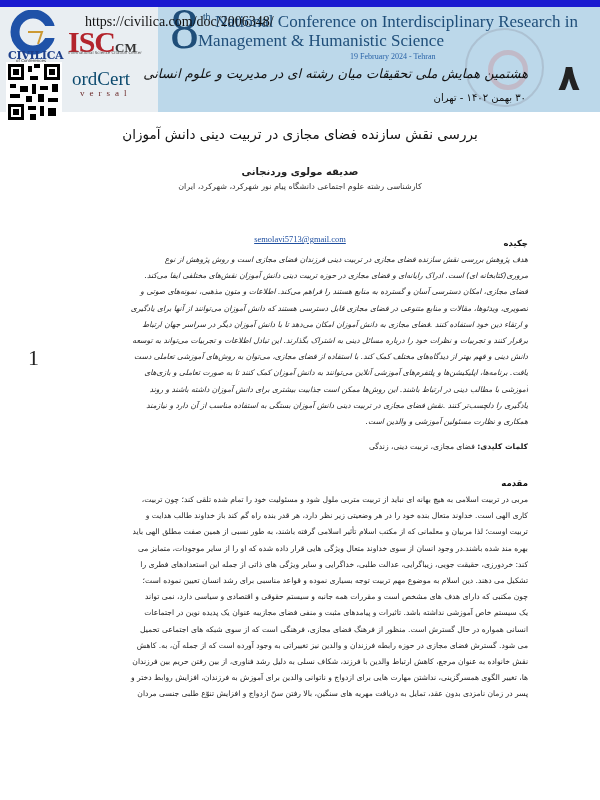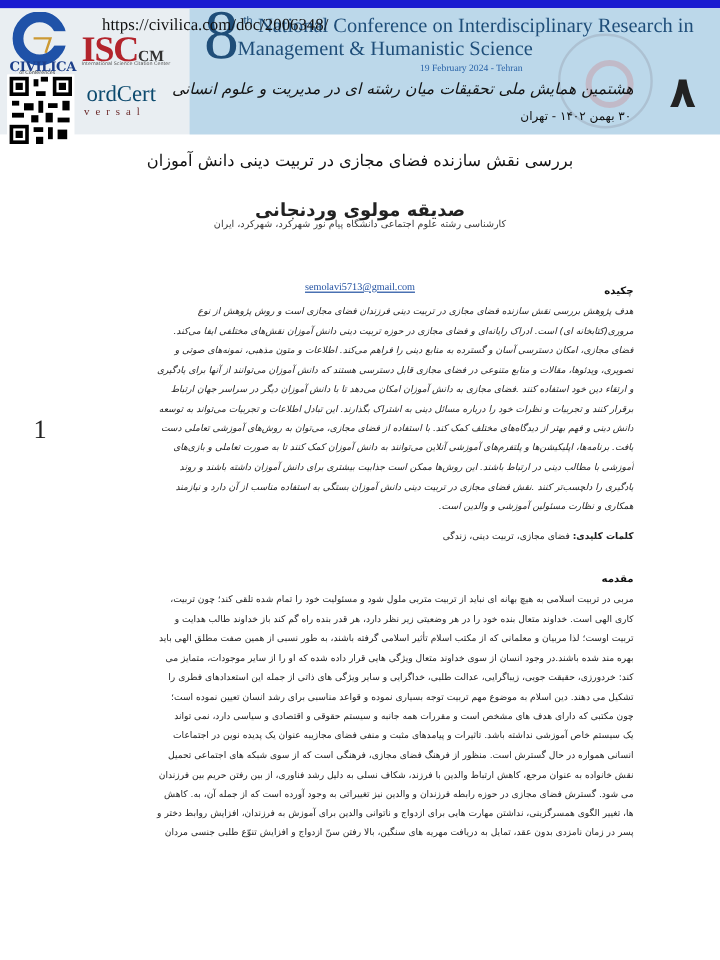--- a/index.html
+++ b/index.html
@@ -9,40 +9,40 @@
 
   .banner { position:absolute; left:0; top:7px; width:600px; height:105px; background:#e9eef2; }
   .banner-blue { position:absolute; left:158px; top:7px; width:442px; height:105px; background:#bcd8ea; }
   .civilica-logo { position:absolute; left:4px; top:10px; width:58px; height:52px; }
   .civilica-text { position:absolute; left:8px; top:49px; font-family:"DejaVu Serif", serif; font-weight:bold; font-size:11px; color:#1d3f8a; letter-spacing:-0.3px; }
   .civilica-sub { position:absolute; left:16px; top:58px; font-size:4px; color:#333; }
   .isc-logo { position:absolute; left:68px; top:25px; font-family:"Liberation Serif", serif; font-weight:bold; font-size:30px; color:#b3242c; letter-spacing:-1px; }
   .isc-cm { font-size:13px; color:#333; letter-spacing:0; }
   .isc-sub { position:absolute; left:68px; top:50px; font-size:4px; color:#555; }
   .wordcert { position:absolute; left:72px; top:68px; font-family:"Liberation Serif", serif; font-size:19px; color:#0c4a6e; }
-  .wordcert-sub { position:absolute; left:70px; top:88px; font-family:"Liberation Serif", serif; font-size:9px; letter-spacing:5px; color:#6b2a2a;text-align:right; }
+  .wordcert-sub { position:absolute; left:80px; top:88px; font-family:"Liberation Serif", serif; font-size:9px; letter-spacing:5px; color:#6b2a2a;text-align:right; }
 
   .qr { position:absolute; left:6px; top:62px; width:56px; height:60px; background:#fff; }
 
   .url { position:absolute; left:85px; top:14px; font-family:"Liberation Serif", serif; font-size:14px; color:#111; z-index:5; }
 
   .big8 { position:absolute; left:170px; top:0px; font-family:"Liberation Serif", serif; font-size:58px; color:#1f4e79; line-height:1; }
   .conf-th { position:absolute; left:203px; top:12px; font-family:Liberation Sans, sans-serif; font-size:9px; color:#1f4e79; }
   .conf-en1 { position:absolute; left:215px; top:12px; font-family:"Liberation Serif", serif; font-size:17px; color:#1f4e79; white-space:nowrap; }
   .conf-en2 { position:absolute; left:198px; top:31px; font-family:"Liberation Serif", serif; font-size:17px; color:#1f4e79; white-space:nowrap; }
   .conf-date { position:absolute; left:350px; top:52px; font-family:"Liberation Serif", serif; font-size:8px; color:#2a64a8; }
   .conf-fa { position:absolute; right:72px; top:66px; font-family:"DejaVu Serif", serif; font-size:13px; color:#111; direction:rtl; white-space:nowrap; font-style:italic; }
   .conf-fa-date { position:absolute; right:74px; top:92px; font-size:10px; color:#111; direction:rtl; }
   .emblem { position:absolute; left:465px; top:28px; width:75px; height:75px; border-radius:50%; border:2px solid rgba(150,160,175,0.4); }
   .emblem-inner { position:absolute; left:488px; top:50px; width:30px; height:30px; border-radius:50%; border:5px solid rgba(200,150,160,0.45); }
   .fa8 { position:absolute; left:558px; top:60px; font-size:36px; color:#222; font-family:"DejaVu Sans", sans-serif; font-weight:bold; line-height:1; }
 
   .page-number { position:absolute; left:28px; top:345px; font-family:"Liberation Serif", serif; font-size:22px; color:#222; }
   .paper-title { position:absolute; left:120px; top:126px; width:360px; text-align:center; font-size:13.5px; color:#111; direction:rtl; }
-  .author { position:absolute; left:150px; top:166px; width:300px; text-align:center; font-size:15px; font-weight:bold; direction:rtl; }
+  .author { position:absolute; left:150px; top:166px; width:300px; text-align:center; font-size:10px; font-weight:bold; direction:rtl; }
   .affiliation { position:absolute; left:150px; top:182px; width:300px; text-align:center; font-size:8px; direction:rtl; color:#333; }
   .email { position:absolute; left:150px; top:198px; width:300px; text-align:center; font-family:"Liberation Serif", serif; font-size:8.5px; color:#1f4fa0; text-decoration:underline;margin-top:36px; }
 
   .section-heading { position:absolute; right:72px; font-size:8.5px; font-weight:bold; direction:rtl; color:#111;margin-left:12px; }
   .para { position:absolute; left:70px; width:458px; font-size:7.6px; line-height:16.2px; text-align:justify; text-align-last:right; direction:rtl; color:#222; }
   .para .line { display:block; white-space:nowrap; overflow:hidden; }
   .keywords { position:absolute; right:72px; top:442px; font-size:7.6px; direction:rtl; color:#222; }
   .keywords b { font-weight:bold; }
 </style>
 </head>
@@ -112,21 +112,21 @@
 
 <div class="paper-title">بررسی نقش سازنده فضای مجازی در تربیت دینی دانش آموزان</div>
 <div class="author">صدیقه مولوی وردنجانی</div>
 <div class="affiliation">کارشناسی رشته علوم اجتماعی دانشگاه پیام نور شهرکرد، شهرکرد، ایران</div>
 <div class="email">semolavi5713@gmail.com</div>
 
 <div class="section-heading" style="top:238px;">چکیده</div>
 <div class="para" style="top:252px;font-style:italic;">
   <span class="line">هدف پژوهش بررسی نقش سازنده فضای مجازی در تربیت دینی فرزندان فضای مجازی است و روش پژوهش از نوع</span>
   <span class="line">مروری(کتابخانه ای) است. ادراک رایانه‌ای و فضای مجازی در حوزه تربیت دینی دانش آموزان نقش‌های مختلفی ایفا می‌کند.</span>
-  <span class="line">فضای مجازی، امکان دسترسی آسان و گسترده به منابع دینی را فراهم می‌کند. اطلاعات و متون مذهبی، نمونه‌های صوتی و</span>
+  <span class="line">فضای مجازی، امکان دسترسی آسان و گسترده به منابع هستند را فراهم می‌کند. اطلاعات و متون مذهبی، نمونه‌های صوتی و</span>
   <span class="line">تصویری، ویدئوها، مقالات و منابع متنوعی در فضای مجازی قابل دسترسی هستند که دانش آموزان می‌توانند از آنها برای یادگیری</span>
   <span class="line">و ارتقاء دین خود استفاده کنند .فضای مجازی به دانش آموزان امکان می‌دهد تا با دانش آموزان دیگر در سراسر جهان ارتباط</span>
   <span class="line">برقرار کنند و تجربیات و نظرات خود را درباره مسائل دینی به اشتراک بگذارند. این تبادل اطلاعات و تجربیات می‌تواند به توسعه</span>
   <span class="line">دانش دینی و فهم بهتر از دیدگاه‌های مختلف کمک کند. با استفاده از فضای مجازی، می‌توان به روش‌های آموزشی تعاملی دست</span>
   <span class="line">یافت. برنامه‌ها، اپلیکیشن‌ها و پلتفرم‌های آموزشی آنلاین می‌توانند به دانش آموزان کمک کنند تا به صورت تعاملی و بازی‌های</span>
   <span class="line">آموزشی با مطالب دینی در ارتباط باشند. این روش‌ها ممکن است جذابیت بیشتری برای دانش آموزان داشته باشند و روند</span>
   <span class="line">یادگیری را دلچسب‌تر کنند .نقش فضای مجازی در تربیت دینی دانش آموزان بستگی به استفاده مناسب از آن دارد و نیازمند</span>
   <span class="line">همکاری و نظارت مسئولین آموزشی و والدین است.</span>
 </div>
 <div class="keywords">
@@ -138,17 +138,17 @@
 <div class="para" style="top:492px;">
   <span class="line">مربی در تربیت اسلامی به هیچ بهانه ای نباید از تربیت متربی ملول شود و مسئولیت خود را تمام شده تلقی کند؛ چون تربیت،</span>
   <span class="line">کاری الهی است. خداوند متعال بنده خود را در هر وضعیتی زیر نظر دارد، هر قدر بنده راه گم کند باز خداوند طالب هدایت و</span>
   <span class="line">تربیت اوست؛ لذا مربیان و معلمانی که از مکتب اسلام تأثیر اسلامی گرفته باشند، به طور نسبی از همین صفت مطلق الهی باید</span>
   <span class="line">بهره مند شده باشند.در وجود انسان از سوی خداوند متعال ویژگی هایی قرار داده شده که او را از سایر موجودات، متمایز می</span>
   <span class="line">کند: خردورزی، حقیقت جویی، زیباگرایی، عدالت طلبی، خداگرایی و سایر ویژگی های ذاتی از جمله این استعدادهای فطری را</span>
   <span class="line">تشکیل می دهند. دین اسلام به موضوع مهم تربیت توجه بسیاری نموده و قواعد مناسبی برای رشد انسان تعیین نموده است؛</span>
   <span class="line">چون مکتبی که دارای هدف های مشخص است و مقررات همه جانبه و سیستم حقوقی و اقتصادی و سیاسی دارد، نمی تواند</span>
   <span class="line">یک سیستم خاص آموزشی نداشته باشد. تاثیرات و پیامدهای مثبت و منفی فضای مجازیبه عنوان یک پدیده نوین در اجتماعات</span>
   <span class="line">انسانی همواره در حال گسترش است. منظور از فرهنگ فضای مجازی، فرهنگی است که از سوی شبکه های اجتماعی تحمیل</span>
+  <span class="line">می شود. گسترش فضای مجازی در حوزه رابطه فرزندان و والدین نیز تغییراتی به وجود آورده است که از جمله آن، به. کاهش</span>
   <span class="line">نقش خانواده به عنوان مرجع، کاهش ارتباط والدین با فرزند، شکاف نسلی به دلیل رشد فناوری، از بین رفتن حریم بین فرزندان</span>
-  <span class="line">می شود. گسترش فضای مجازی در حوزه رابطه فرزندان و والدین نیز تغییراتی به وجود آورده است که از جمله آن، به. کاهش</span>
   <span class="line">ها، تغییر الگوی همسرگزینی، نداشتن مهارت هایی برای ازدواج و ناتوانی والدین برای آموزش به فرزندان، افزایش روابط دختر و</span>
   <span class="line">پسر در زمان نامزدی بدون عقد، تمایل به دریافت مهریه های سنگین، بالا رفتن سنّ ازدواج و افزایش تنوّع طلبی جنسی مردان</span>
 </div>
 
 </body></html>

